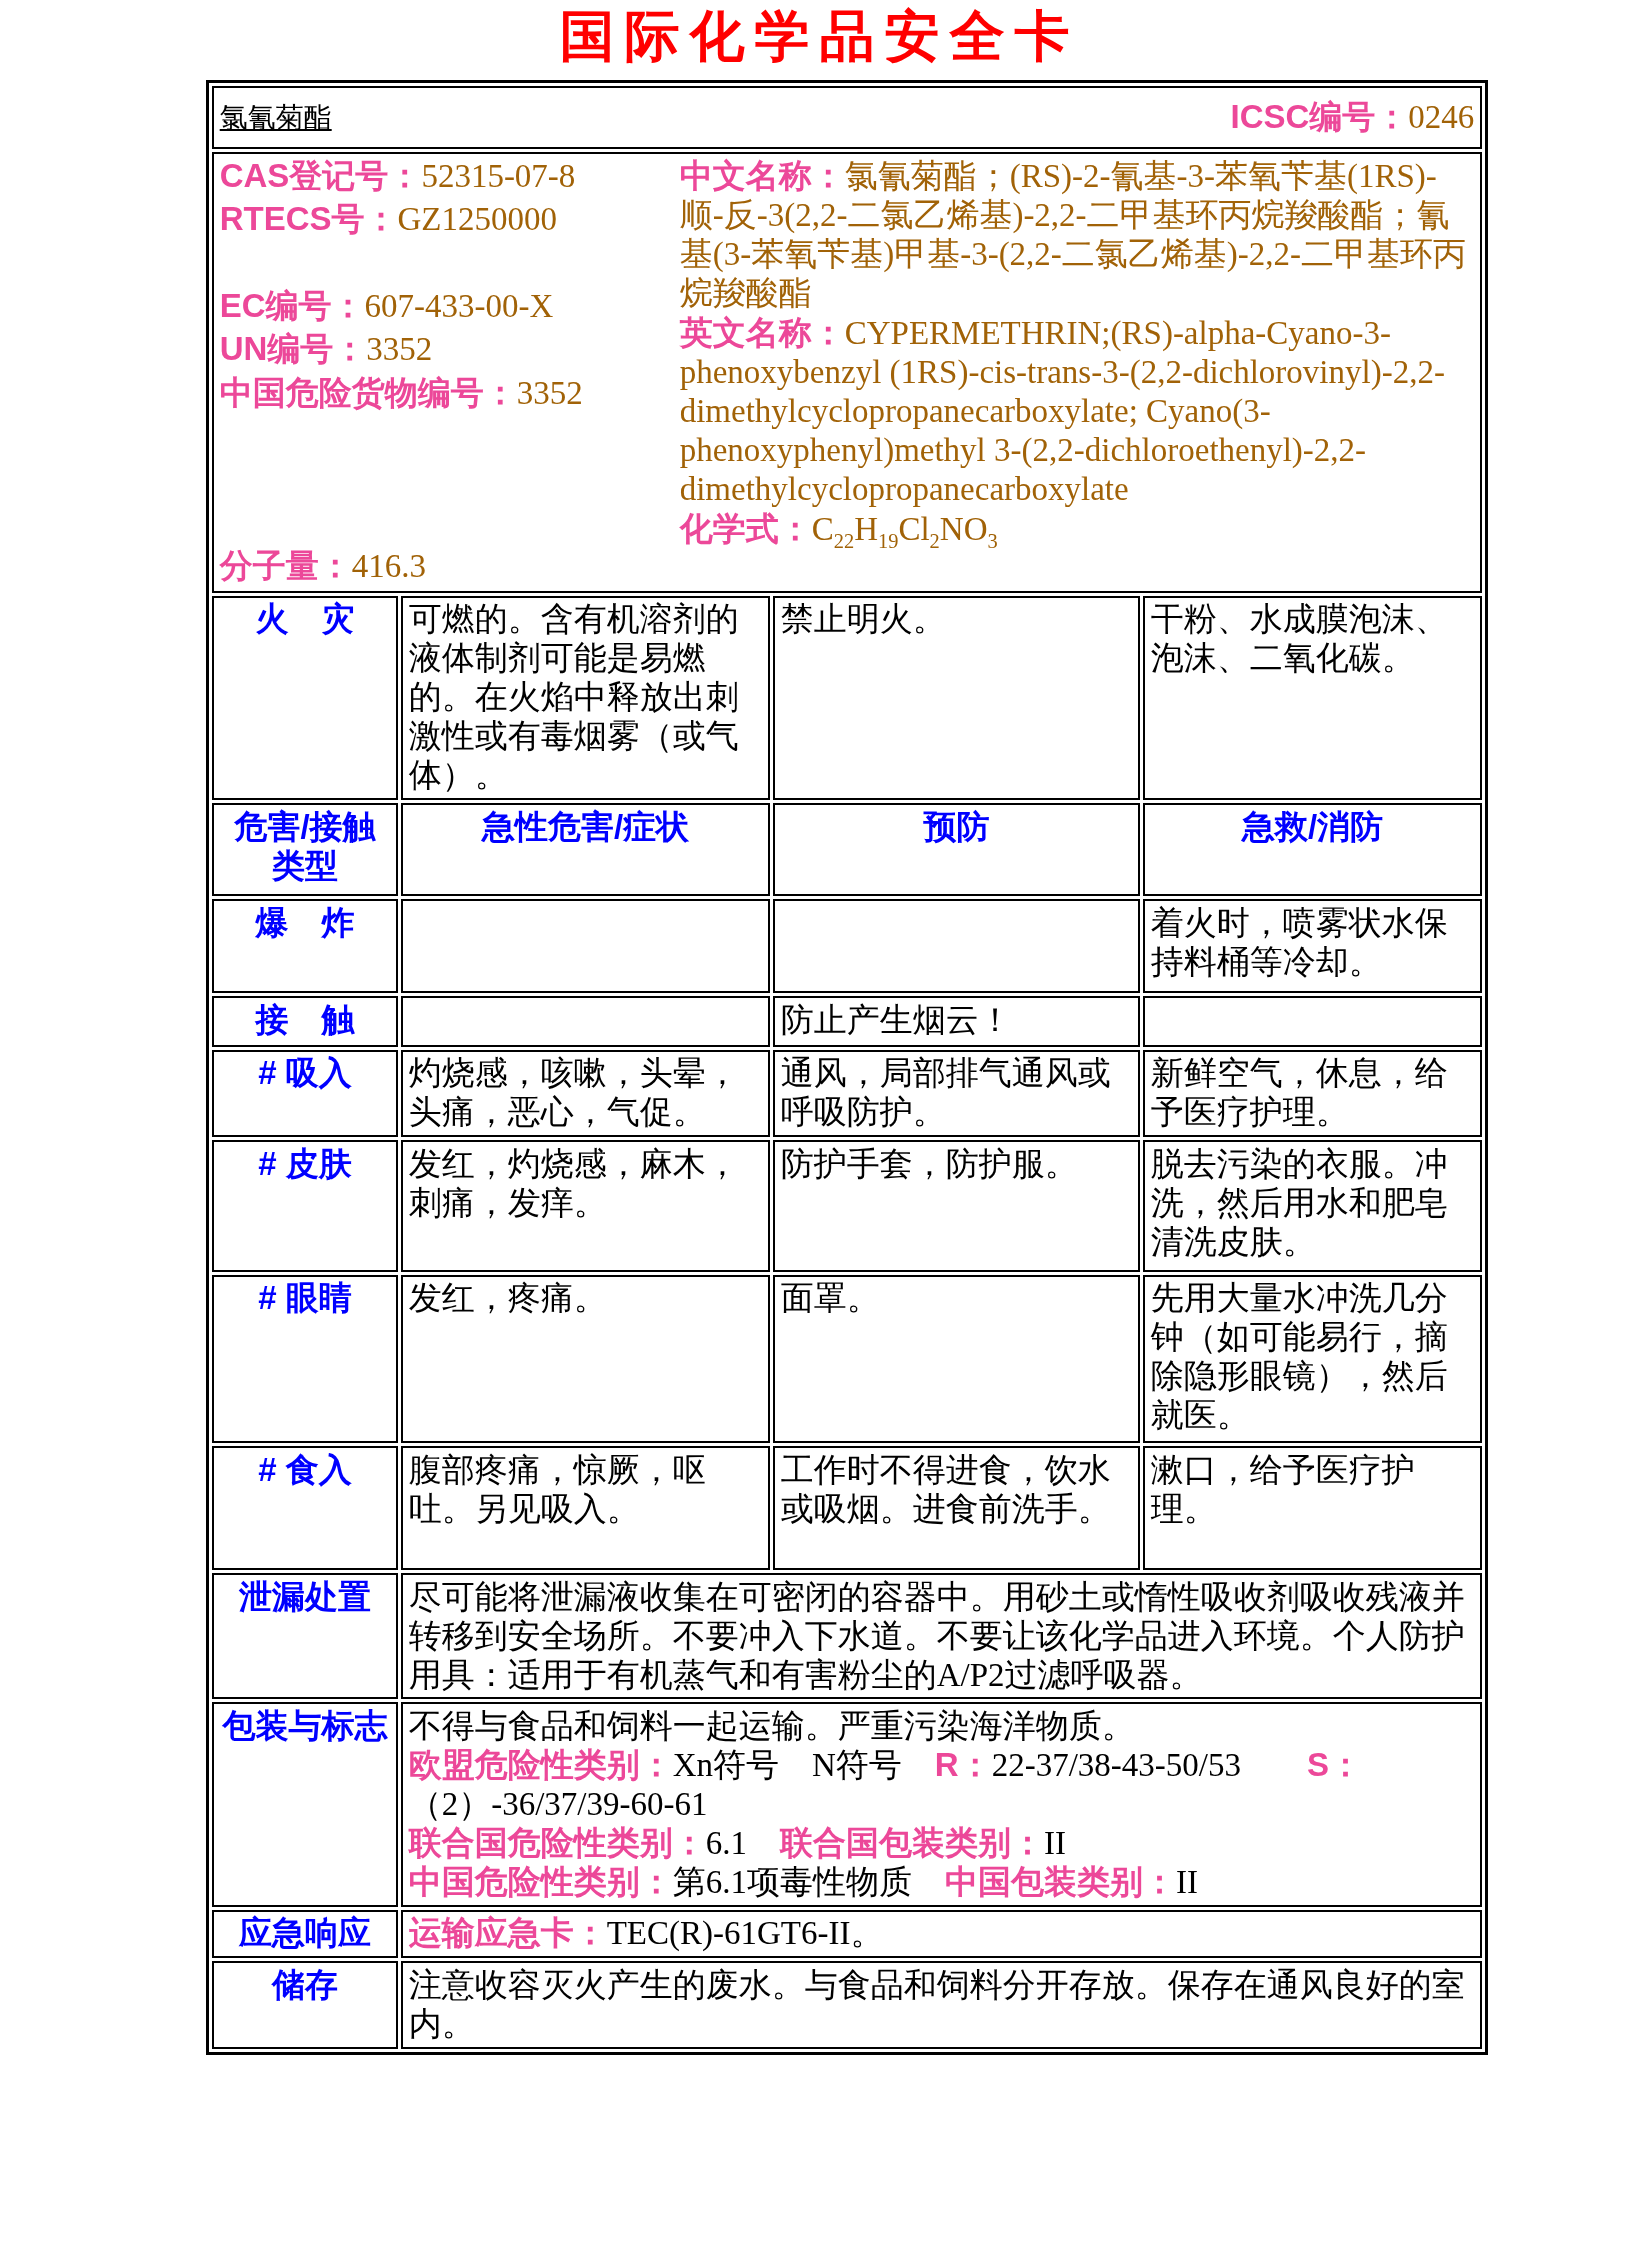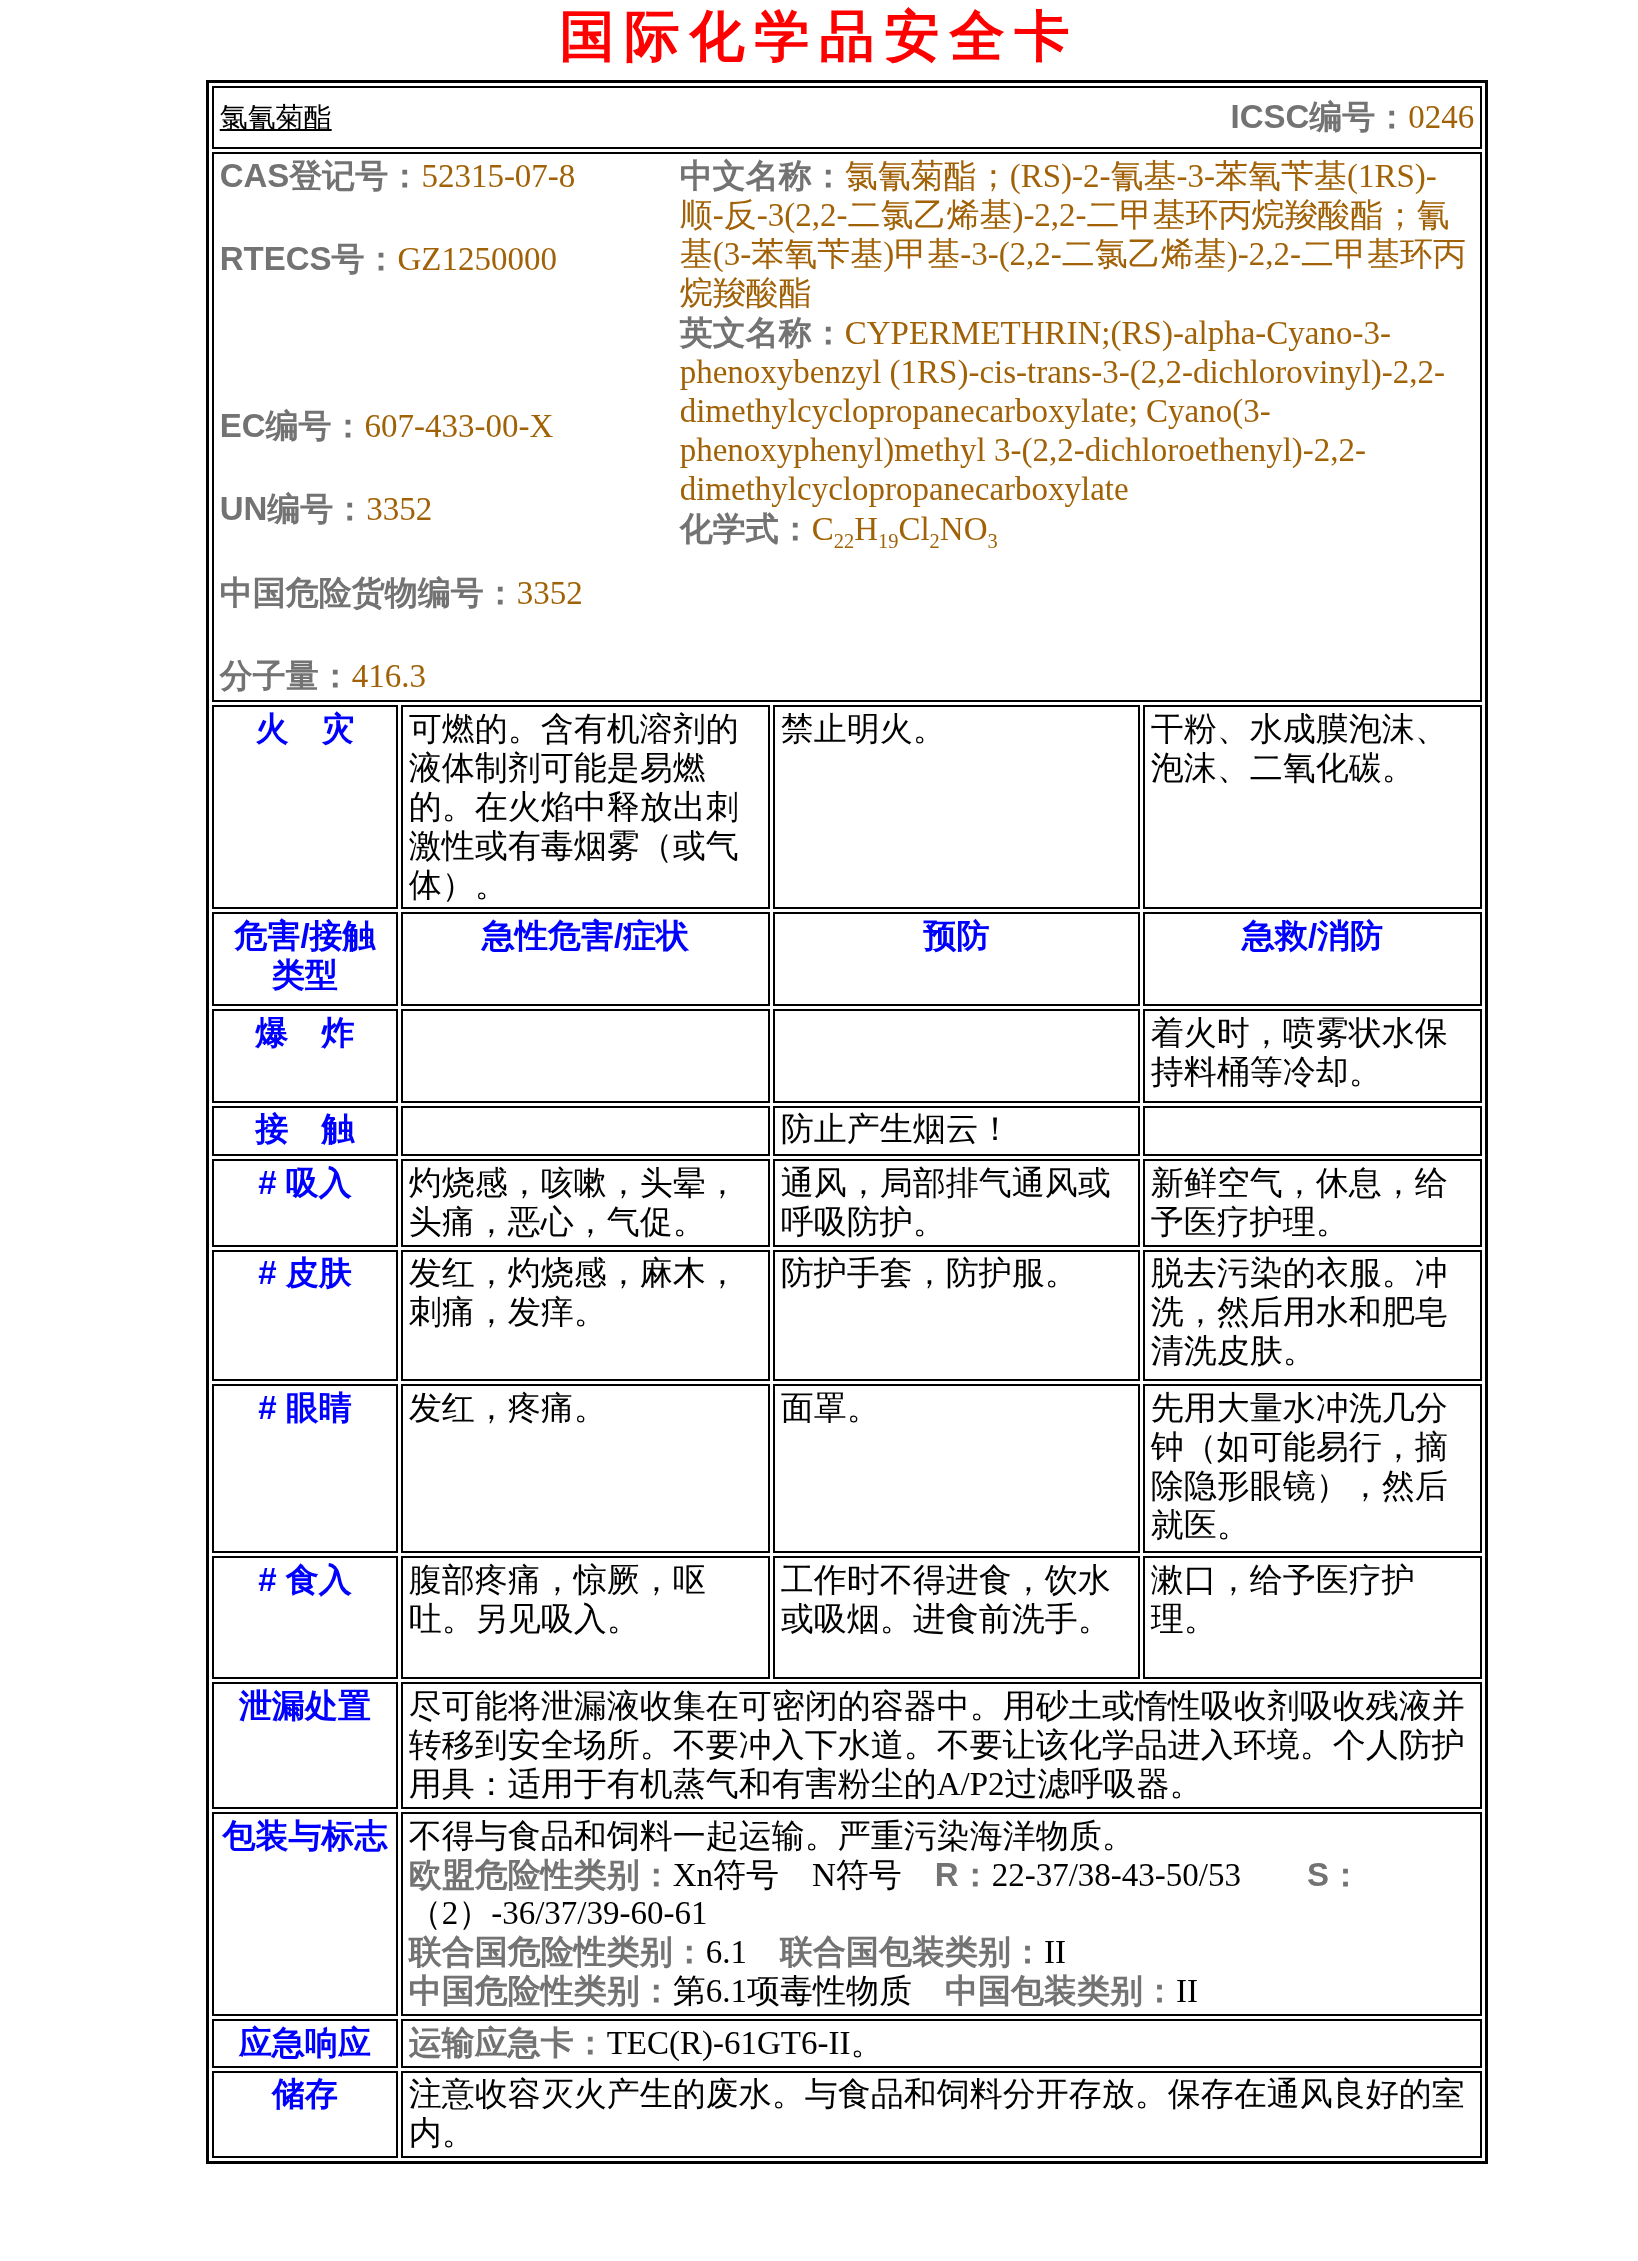--- a/index.html
+++ b/index.html
@@ -16,39 +16,39 @@
   table.card{
     margin-left:206px;width:1261px;table-layout:fixed;
     border:3.6px solid #000;border-collapse:separate;border-spacing:3.6px;background:#fff;
   }
   table.card td,table.card th{
     border:2.1px solid #000;background:#fff;
     font-size:33px;line-height:1.18;padding:2.8px 5.7px;
     vertical-align:top;word-break:break-word;overflow-wrap:break-word;
   }
   .lbl{
-    color:#737373;font-weight:bold;
+    color:#ec4899;font-weight:bold;
     font-family:"Liberation Sans","DejaVu Sans",sans-serif;
   }
   .val{color:#a16207;}
   th.hdr{
     color:#0000ff;font-weight:bold;text-align:center;vertical-align:middle;
     font-family:"Liberation Sans","DejaVu Sans",sans-serif;
     font-size:32px;height:84px;padding:4.3px 8.5px;
   }
   td.type-cell{
     color:#0000ff;font-weight:bold;text-align:center;vertical-align:middle;
     font-family:"Liberation Sans","DejaVu Sans",sans-serif;
     font-size:32px;padding:2.8px 7.1px;
   }
   .rowA-flex{display:flex;justify-content:space-between;align-items:center;min-height:53px;}
   .chem-name{font-size:28px;text-decoration:underline;}
   .icsc-wrap{white-space:nowrap;font-size:33px;}
   .idgrid{display:flex;min-height:431px;}
-  .id-left{width:460px;display:flex;flex-direction:column;flex-shrink:0;gap:40px;}
+  .id-left{width:460px;display:flex;flex-direction:column;flex-shrink:0;}
   .id-right{flex:1;}
   .id-line{margin-bottom:4.3px;white-space:nowrap;}
   .gap-lg{height:44px;flex-shrink:0;}
   .mw-line{margin-top:auto;margin-bottom:1.4px;white-space:nowrap;}
   .names-para{margin-bottom:1.4px;}
   .seg-line{white-space:pre-wrap;}
   sub{font-size:62%;line-height:0;}
   tr.r-explosion td{height:84px;}
   tr.r-contact td{height:41px;}
   tr.r-inhal td{height:74px;margin-top:32px;}

